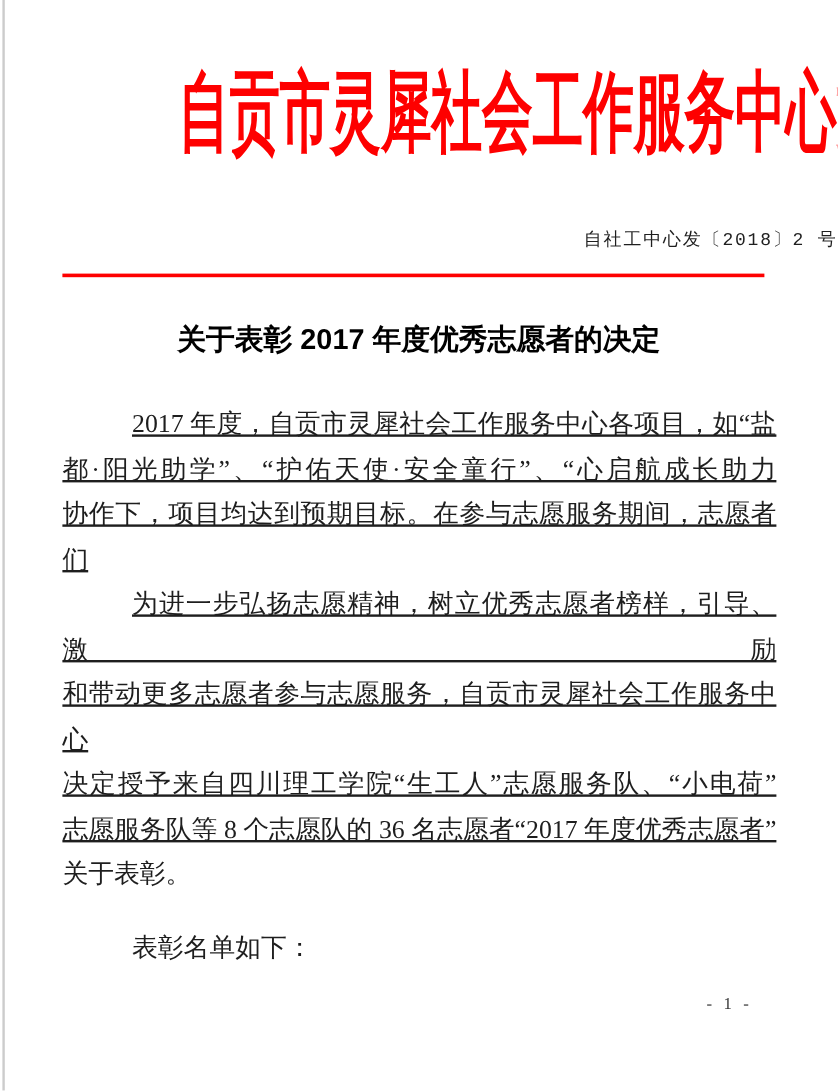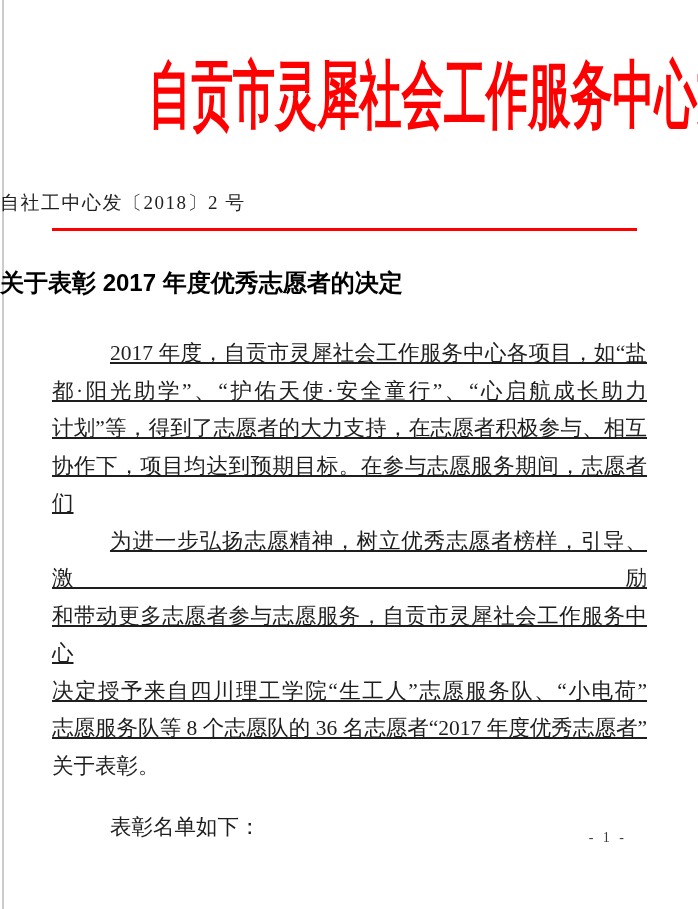--- a/index.html
+++ b/index.html
@@ -43,40 +43,40 @@
     color: #fe0000;
     transform: scale(0.68, 1.18);
     transform-origin: 50% 50%;
     letter-spacing: 0;
   }
   .doc-number {
     position: absolute;
     top: 190px;
     left: 0;
     width: 100%;
-    text-align: left;
-    font-size: 19px;
+    text-align: right;
+    font-size: 15px;
     letter-spacing: 1.5px;
     color: #1f1f1f;
-    font-family: Liberation Serif, serif;
+    font-family: Liberation Mono, monospace;
   }
   .red-rule {
     position: absolute;
     top: 228px;
     left: 52px;
     width: 585px;
     height: 3px;
     background: #fe0000;
   }
   .doc-title {
     position: absolute;
     top: 267px;
     left: 0;
     width: 100%;
-    text-align: left;
+    text-align: center;
     font-family: "Liberation Sans", sans-serif;
     font-weight: bold;
     font-size: 24px;
     color: #000000;
   }
   .body {
     position: absolute;
     top: 335px;
     left: 52px;
     width: 595px;
@@ -121,21 +121,20 @@
   <div class="doc-number">自社工中心发〔2018〕2 号</div>
 
   <div class="red-rule"></div>
 
   <div class="doc-title">关于表彰 2017 年度优秀志愿者的决定</div>
 
   <div class="body" id="doc-body">
       <div class="paragraph">
         <div class="line indent fill">2017 年度，自贡市灵犀社会工作服务中心各项目，如“盐</div>
         <div class="line fill">都·阳光助学”、“护佑天使·安全童行”、“心启航成长助力</div>
-        <div class="line fill">计划”等，得到了志愿者的大力支持，在志愿者积极参与、相互</div>
         <div class="line fill">协作下，项目均达到预期目标。在参与志愿服务期间，志愿者们</div>
       </div>
       <div class="paragraph">
         <div class="line indent fill">为进一步弘扬志愿精神，树立优秀志愿者榜样，引导、激励</div>
         <div class="line fill">和带动更多志愿者参与志愿服务，自贡市灵犀社会工作服务中心</div>
         <div class="line fill">决定授予来自四川理工学院“生工人”志愿服务队、“小电荷”</div>
         <div class="line fill">志愿服务队等 8 个志愿队的 36 名志愿者“2017 年度优秀志愿者”</div>
         <div class="line">关于表彰。</div>
       </div>
       <div class="paragraph">

